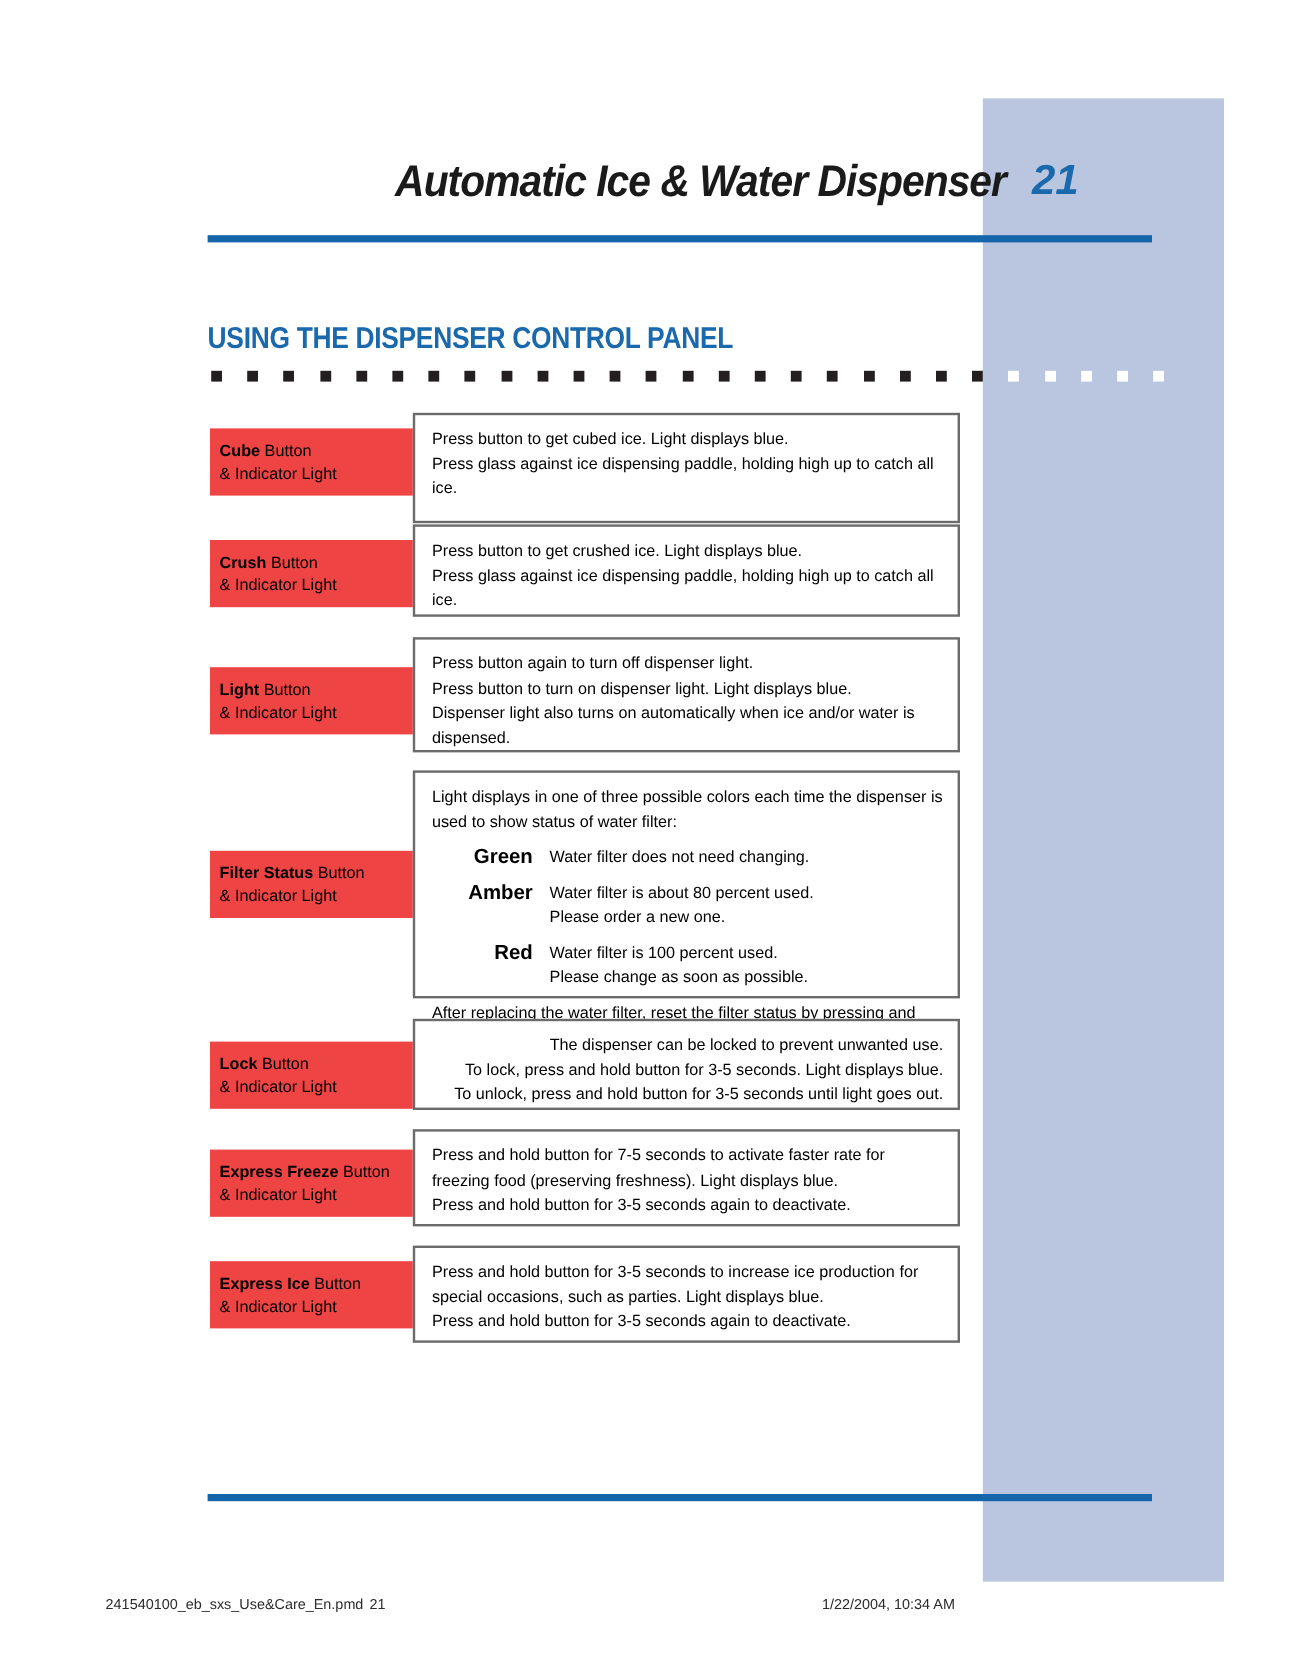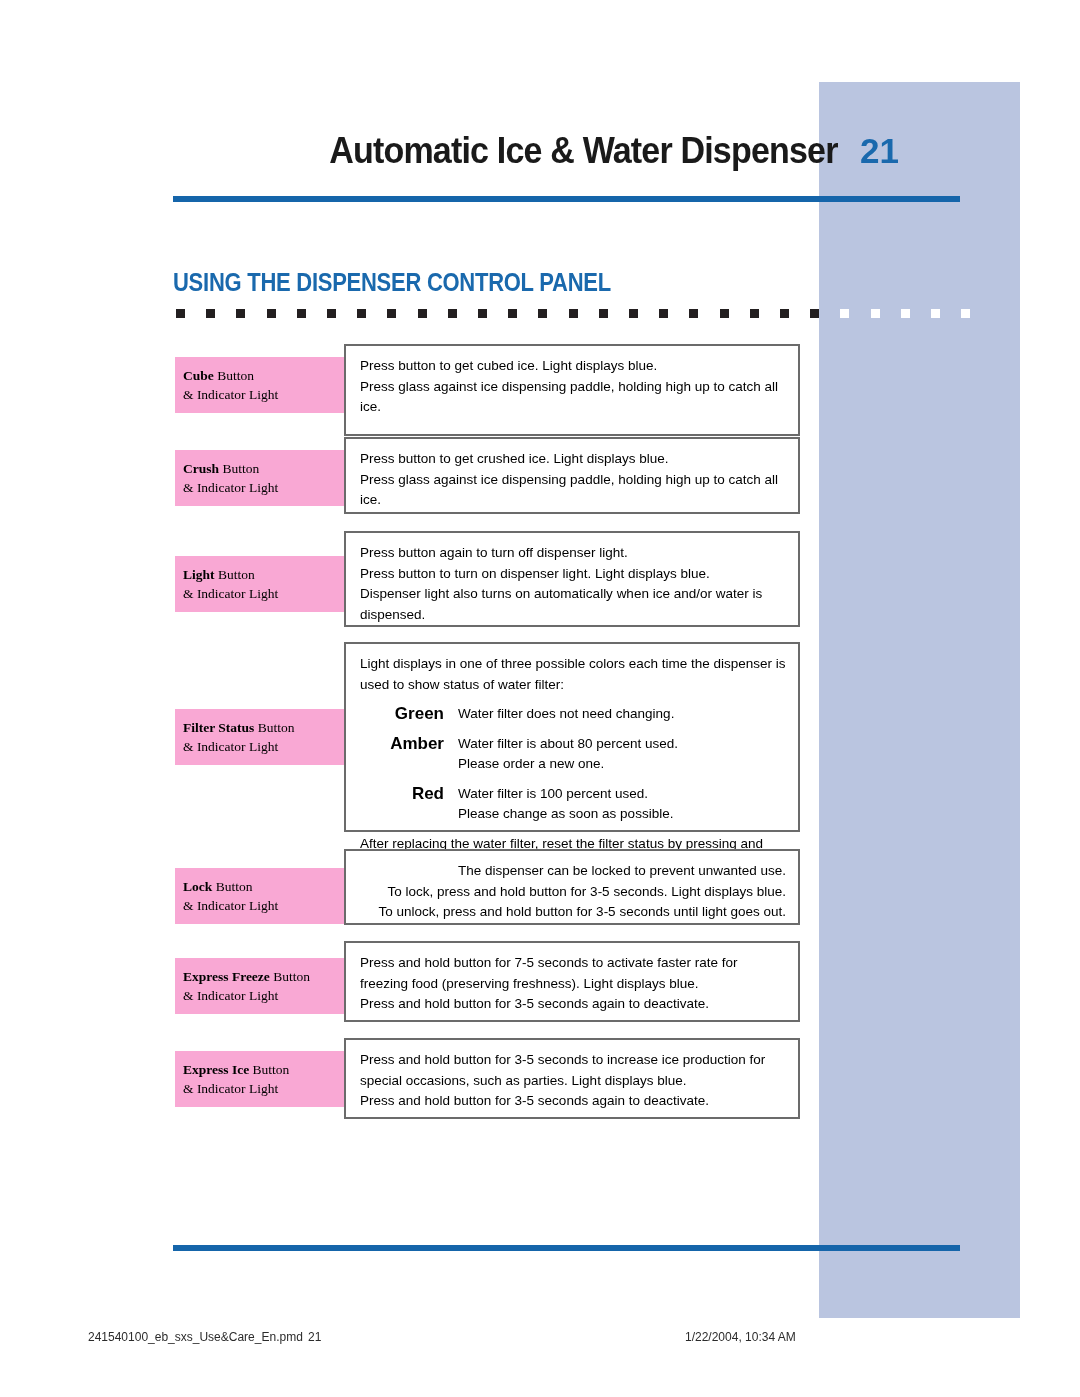--- a/index.html
+++ b/index.html
@@ -28,20 +28,21 @@
   }
 
   
   #page-header {
     position: absolute;
     left: 0;
     top: 130px;
     width: 920px;
     height: 72px;
     z-index: 2;
+    font-style: italic;
   }
   #page-header .title-row {
     position: absolute;
     left: 0;
     top: 0;
     width: 920px;
     text-align: right;
     white-space: nowrap;
   }
   #page-title {
@@ -116,27 +117,26 @@
   }
   .ctl-row {
     position: absolute;
     left: 0;
     width: 1080px;
   }
   .ctl-label {
     position: absolute;
     left: 175px;
     width: 170px;
-    background: #f9a8d4;
+    background: #ef4444;
     padding: 9px 0 9px 8px;
     box-sizing: border-box;
     font-size: 13.5px;
     line-height: 19px;
     color: #000;
-    font-family: Liberation Serif, serif;
   }
   .ctl-label .lbl-strong { font-weight: bold; }
   .ctl-desc {
     position: absolute;
     left: 344px;
     width: 456px;
     border: 2px solid #6b6b6b;
     box-sizing: border-box;
     background: #ffffff;
     padding: 10px 12px 10px 14px;

